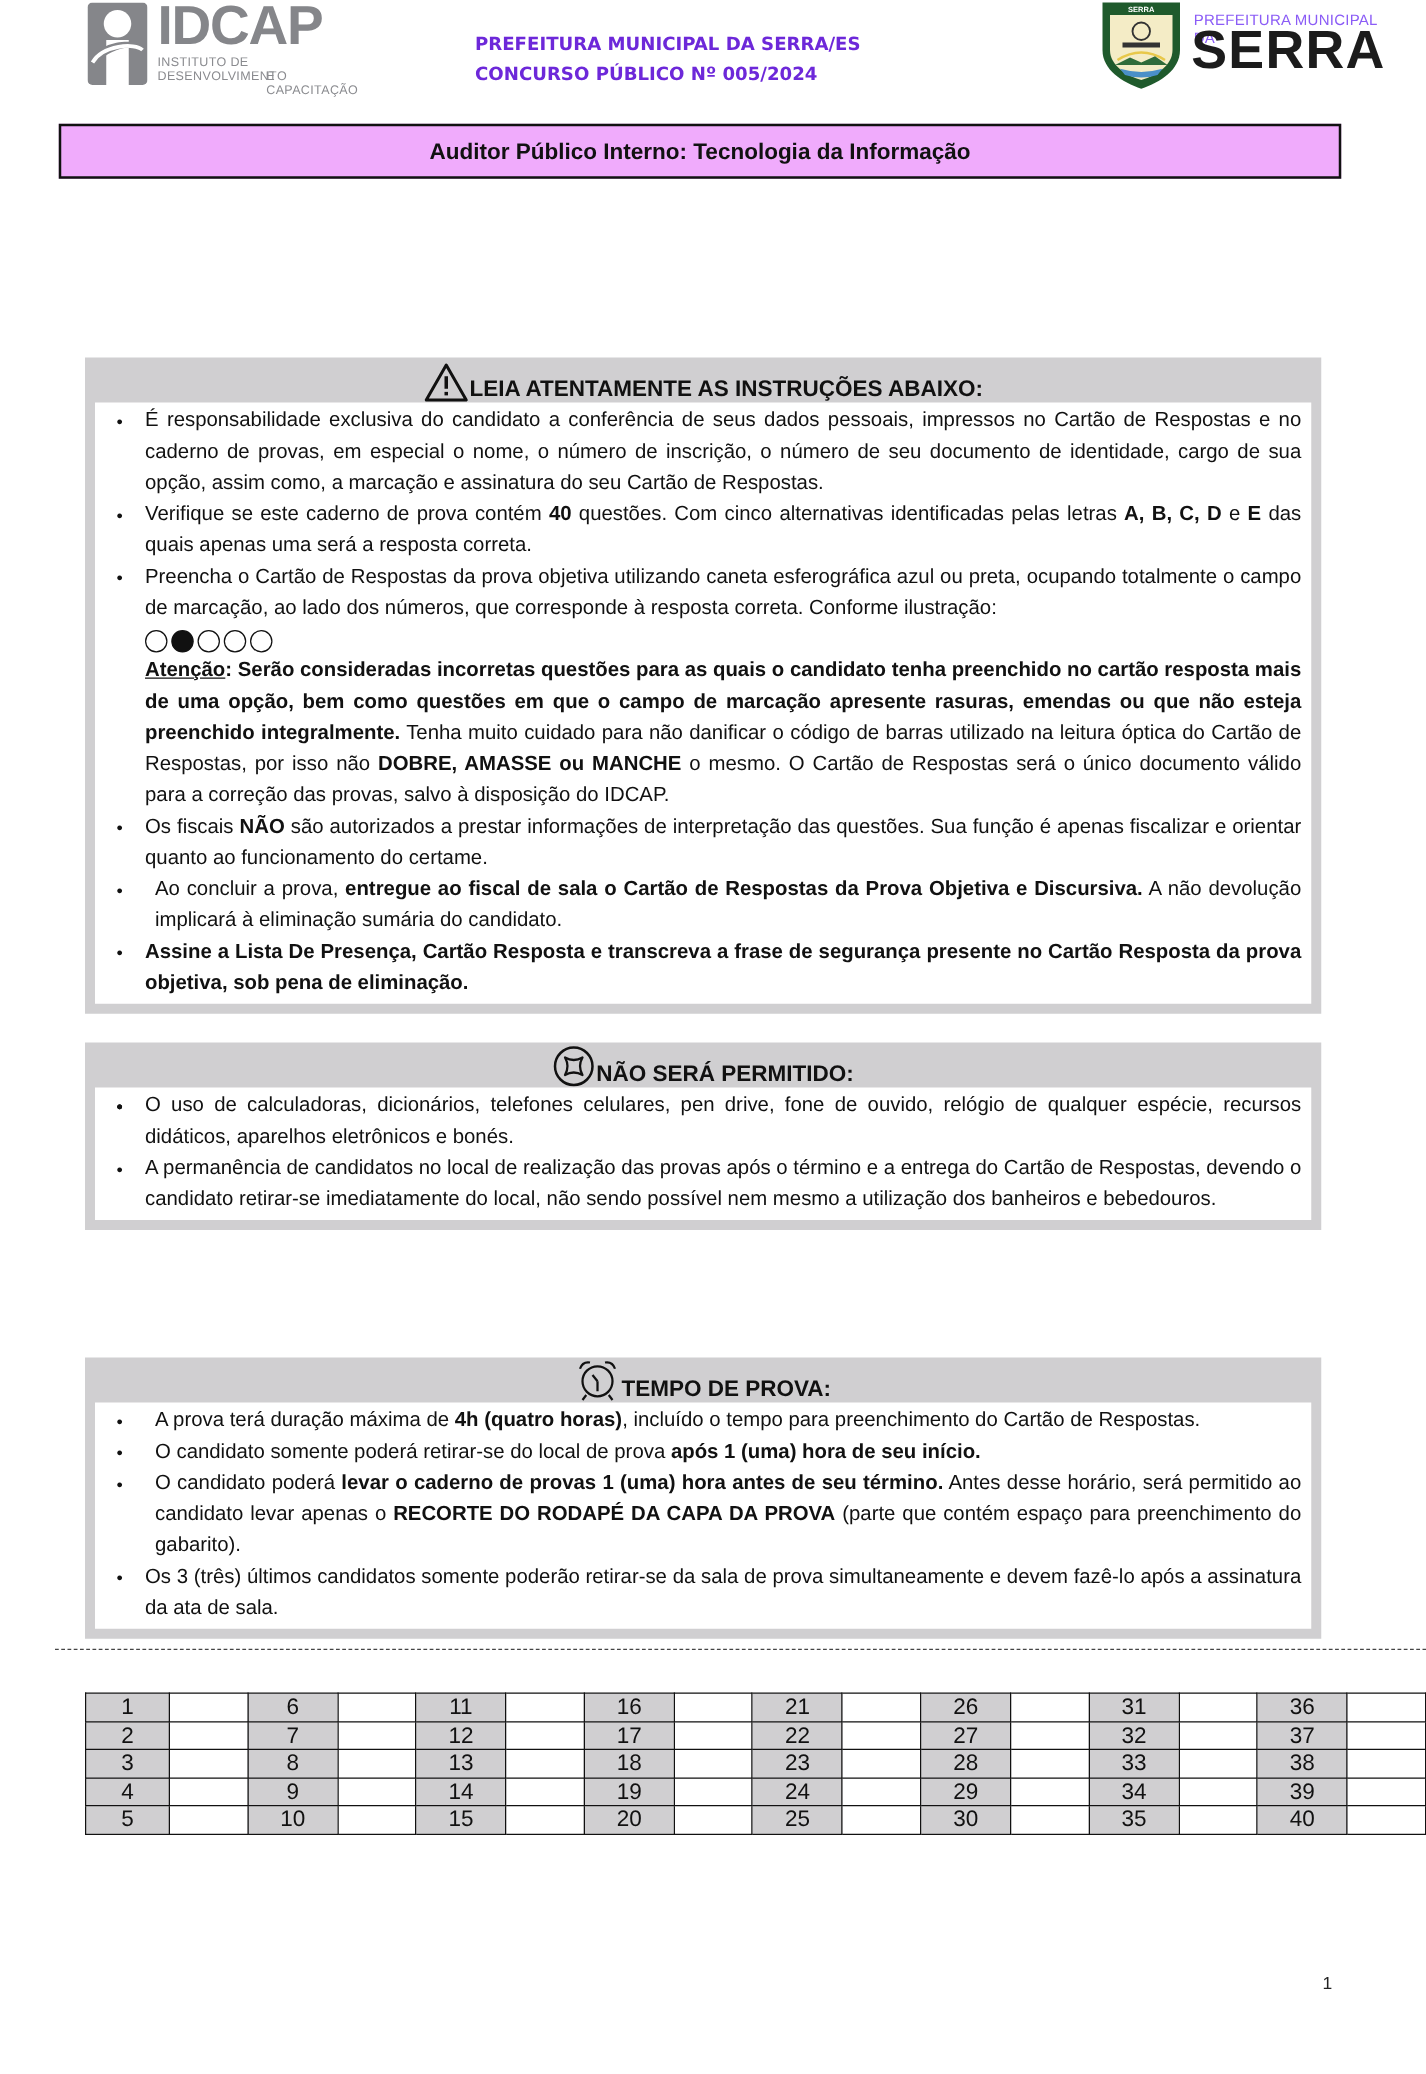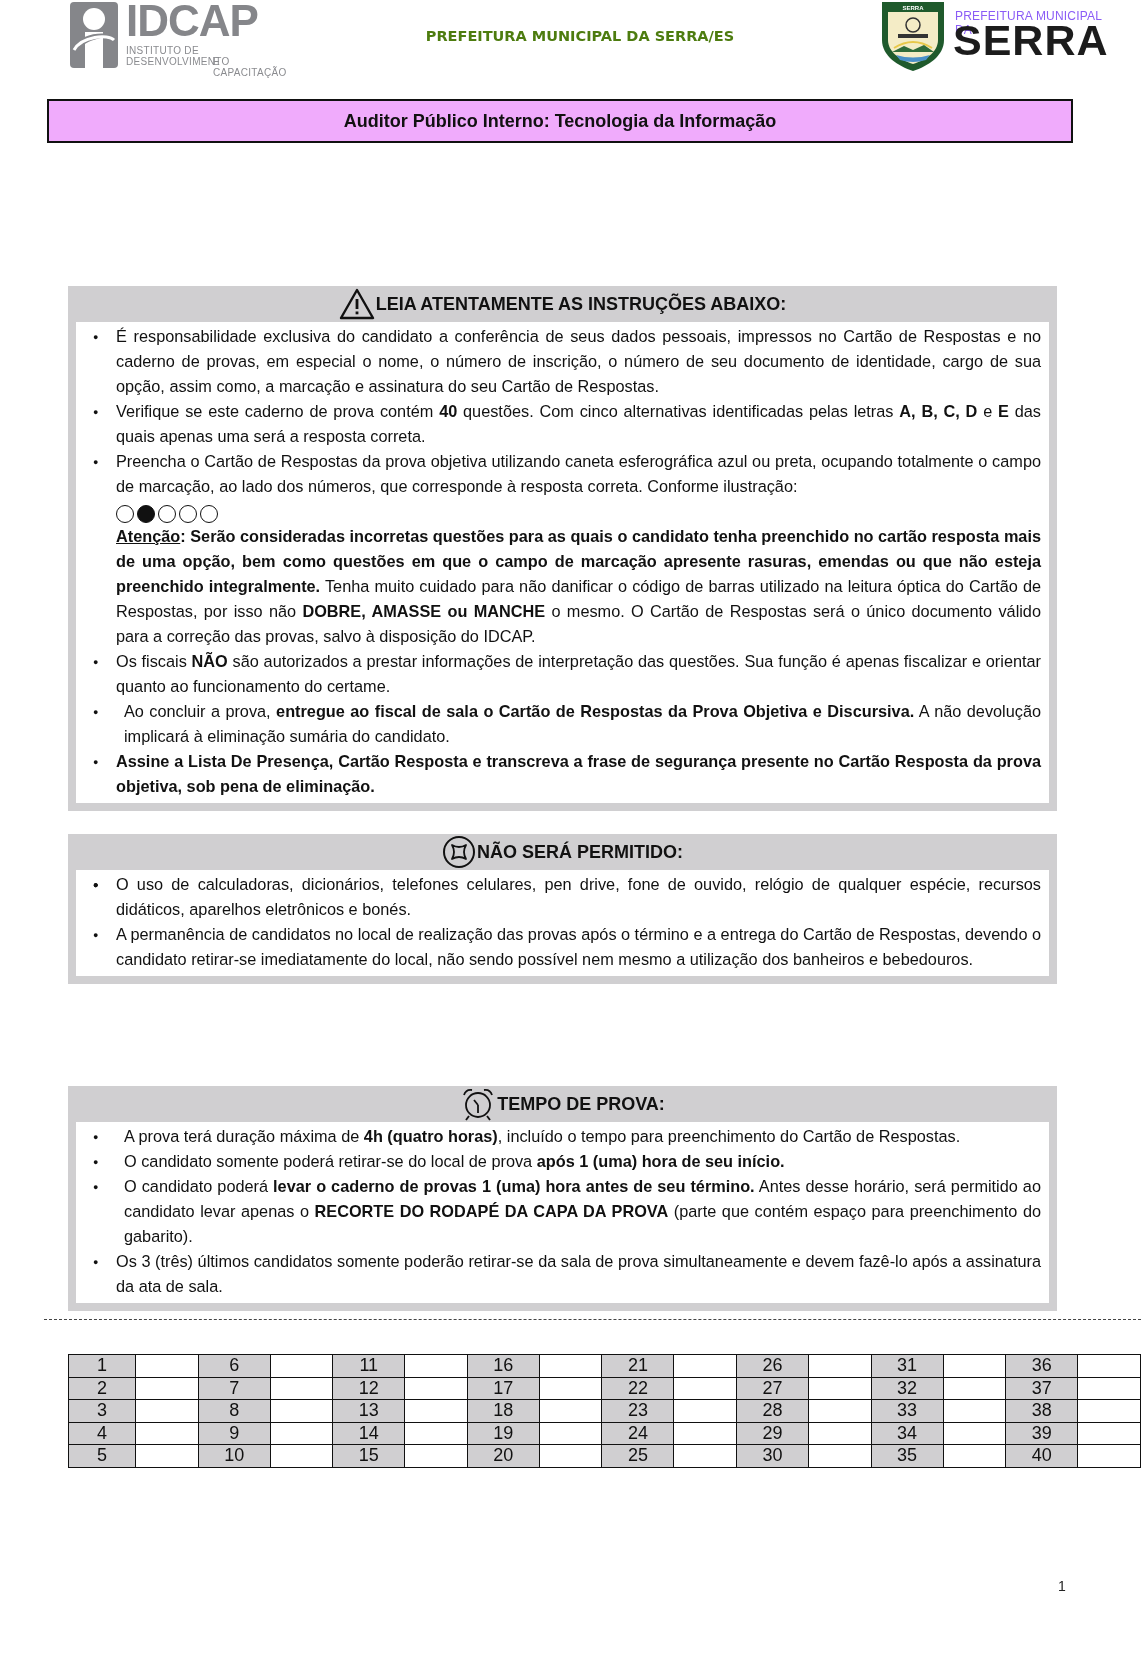--- a/index.html
+++ b/index.html
@@ -9,39 +9,39 @@
   
   .logo-idcap { position: absolute; left: 70px; top: 0; width: 210px; height: 70px; }
   .idcap-mark { position: absolute; left: 0; top: 2px; width: 48px; height: 66px; }
   .idcap-word { position: absolute; left: 56px; top: -4px; font-weight: bold; font-size: 44px;
                 color: #85868a; letter-spacing: -1px; font-family: "Liberation Sans", sans-serif; }
   .idcap-sub1, .idcap-sub2 { position: absolute; font-size: 10px; color: #8a8b8f; letter-spacing: 0.3px;
                 font-family: Liberation Sans, sans-serif; }
   .idcap-sub1 { left: 56px; top: 45px; }
   .idcap-sub2 { left: 143px; top: 56px; }
 
-  .header-center { position: absolute; left: 380px; top: 24px; width: 400px; text-align: center;
-                   font-weight: bold; font-size: 15px; line-height: 24px; color: #4d7c0f;
+  .header-center { position: absolute; left: 380px; top: 24px; width: 400px; 
+                   font-weight: bold; font-size: 15px; line-height: 24px; color: #6d28d9;
                    font-family: "DejaVu Sans", sans-serif; }
   .header-center div { font-size: 14.5px; }
 
   .logo-serra { position: absolute; left: 880px; top: 0; width: 240px; height: 72px; }
   .serra-shield { position: absolute; left: 0; top: 0; width: 66px; height: 72px; }
   .serra-pm { position: absolute; left: 75px; top: 9px; font-size: 12px; color: #8b5cf6; letter-spacing: 0.2px; }
   .serra-word { position: absolute; left: 73px; top: 16px; font-size: 43px; font-weight: bold; color: #1c1c1c;
                 letter-spacing: 1px; }
 
   .role-box { position: absolute; left: 47px; top: 99px; width: 1022px; height: 40px;
               background: #f0abfc; border: 2px solid #111; border-right-width: 2px;
               display: flex; align-items: center; justify-content: center;
               font-weight: bold; font-size: 18px; }
 
   
   .panel { position: absolute; left: 68px; width: 989px; background: #d0cfd1; }
-  .panel-head { height: 36px; display: flex; align-items: center; justify-content: center;
+  .panel-head { height: 36px; display: flex; align-items: flex-end; justify-content: center;
                 font-weight: bold; font-size: 18px; gap: 1px; }
   .panel-body { margin: 0 8px 8px 8px; background: #ffffff; padding: 2px 8px 4px 8px; }
   .panel ul { list-style: none; margin: 0; padding: 0; }
   .panel li { position: relative; padding-left: 32px; font-size: 16.3px; line-height: 25px;
               text-align: justify; }
   .panel li.wide { padding-left: 40px; }
   .panel li .bullet { position: absolute; left: 9px; top: 0; font-size: 14px; }
   .icon-svg { display: inline-block; vertical-align: middle; }
 
   .bubbles { display: inline-flex; gap: 3px; vertical-align: middle; margin-top: 2px; }
@@ -72,20 +72,21 @@
     <path d="M2 46 C 10 30, 40 28, 46 36 C 38 34, 14 36, 6 52 Z" fill="#85868a"></path>
     <path d="M4 48 C 12 34, 38 32, 44 38" stroke="#fff" stroke-width="3" fill="none"></path>
   </svg>
   <span class="idcap-word">IDCAP</span>
   <span class="idcap-sub1">INSTITUTO DE DESENVOLVIMENTO</span>
   <span class="idcap-sub2">E CAPACITAÇÃO</span>
 </div>
 
 <div class="header-center">
   <div>PREFEITURA MUNICIPAL DA SERRA/ES</div>
+  <div>CONCURSO PÚBLICO Nº 005/2024</div>
 </div>
 
 <div class="logo-serra">
   <svg class="serra-shield" viewBox="0 0 66 72">
     <path d="M2 2 H64 V40 C64 56 48 66 33 71 C18 66 2 56 2 40 Z" fill="#1f5a2c"></path>
     <path d="M8 12 H58 V40 C58 52 46 60 33 64 C20 60 8 52 8 40 Z" fill="#f4ecc6"></path>
     <rect x="8" y="3" width="50" height="8" fill="#1f5a2c"></rect>
     <text x="33" y="9.5" font-size="6" fill="#fff" text-anchor="middle" font-family="Liberation Sans, sans-serif" font-weight="bold">SERRA</text>
     <circle cx="33" cy="25" r="7" fill="none" stroke="#333" stroke-width="1.5"></circle>
     <rect x="18" y="34" width="30" height="4" fill="#333"></rect>

